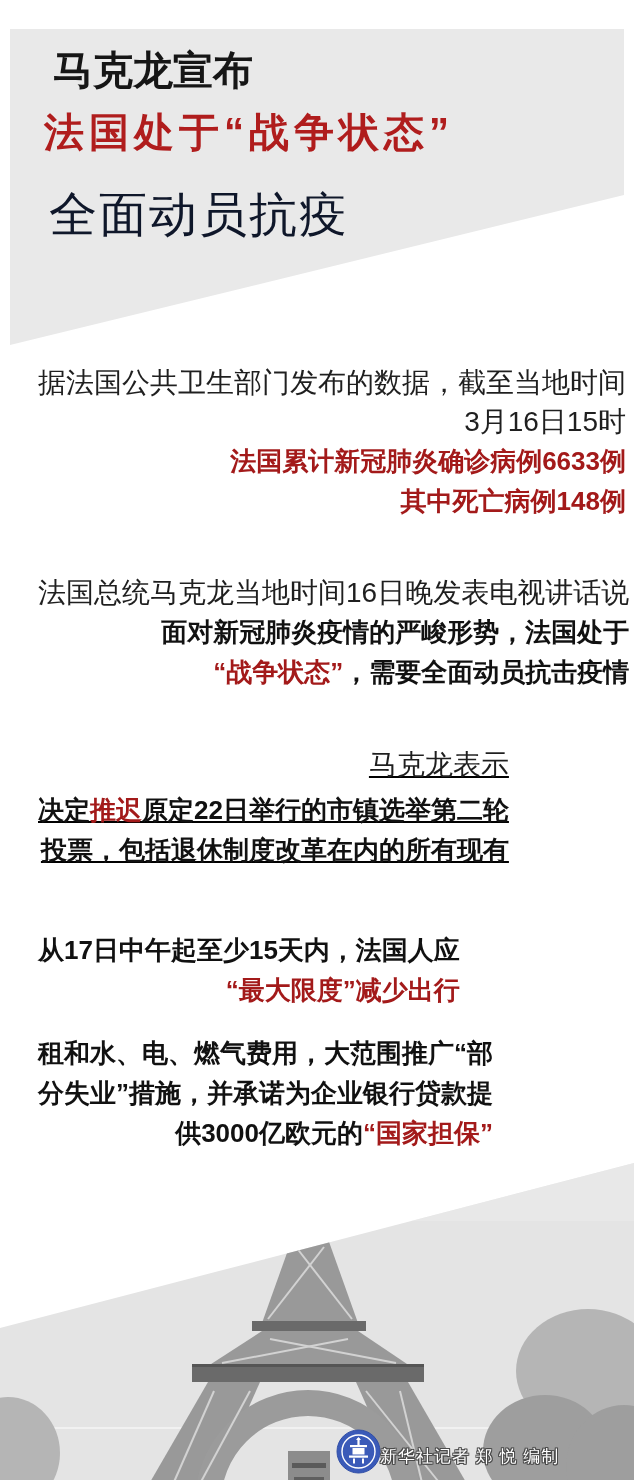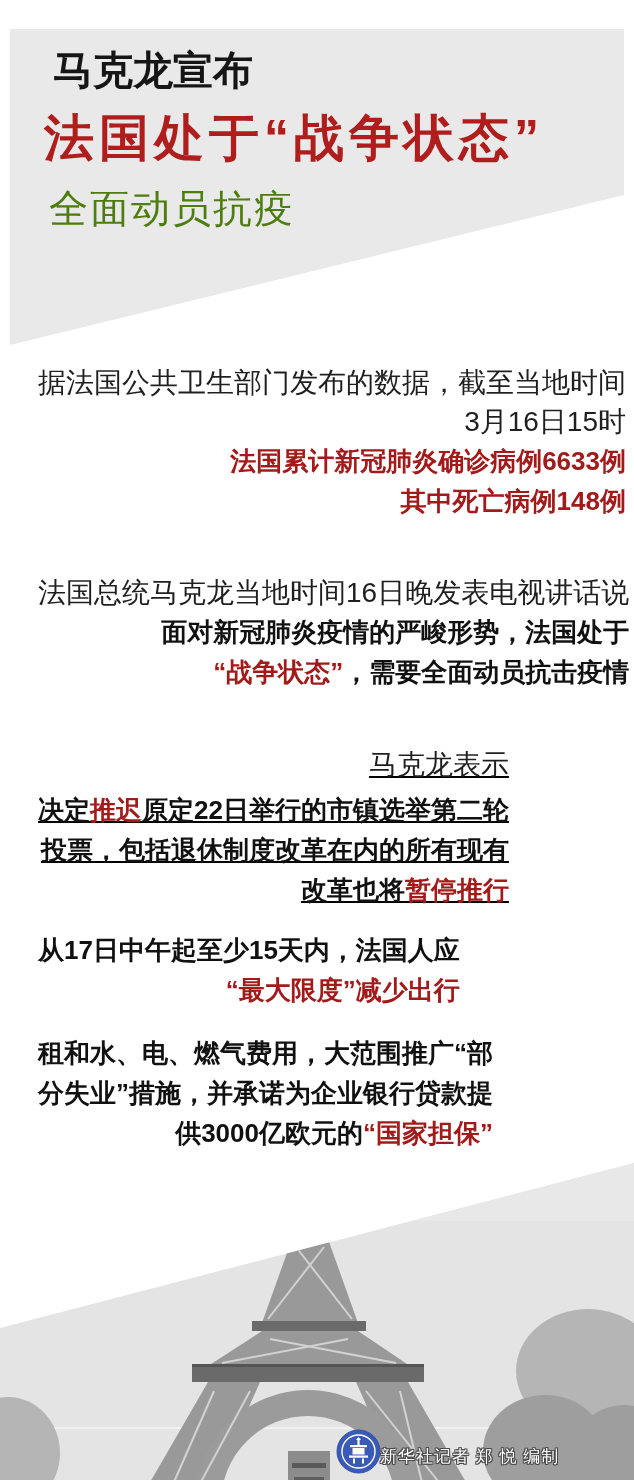--- a/index.html
+++ b/index.html
@@ -20,22 +20,22 @@
     margin-top:23px;
   }
   
   .header-band{
     position:absolute;left:10px;top:6px;width:614px;height:330px;
     background:var(--header_bg);
     -webkit-clip-path:polygon(0 0,100% 0,100% 166px,0 316px);
     clip-path:polygon(0 0,100% 0,100% 166px,0 316px);
   }
   .title1{position:absolute;left:53px;top:22px;font-size:40px;font-weight:700;color:var(--ink);line-height:1.25;white-space:nowrap;}
-  .title2{position:absolute;left:44px;top:84px;font-size:50px;font-weight:700;color:var(--red_title);line-height:1.25;letter-spacing:5px;white-space:nowrap;}
-  .title3{position:absolute;left:49px;top:162px;font-size:39px;font-weight:400;color:#4d7c0f;line-height:1.25;letter-spacing:2px;white-space:nowrap;}
+  .title2{position:absolute;left:44px;top:84px;font-size:40px;font-weight:700;color:var(--red_title);line-height:1.25;letter-spacing:5px;white-space:nowrap;}
+  .title3{position:absolute;left:49px;top:162px;font-size:48px;font-weight:400;color:#0f172a;line-height:1.25;letter-spacing:2px;white-space:nowrap;}
 
   .section{position:absolute;left:38px;}
   .ln{white-space:nowrap;text-align:right;}
   .n{font-size:28px;font-weight:400;color:#1f1f1f;line-height:39px;}
   .b{font-size:26px;font-weight:700;color:#111;line-height:40px;}
   .r{color:var(--red_body);}
   .gap6{margin-bottom:6px;}
 
   .sec-a{top:340px;}
   .sec-b{top:550px;}
@@ -89,21 +89,20 @@
   <div class="section sec-b">
     <div class="ln n"><span>法国总统马克龙当地时间16日晚发表电视讲话说</span></div>
     <div class="ln b"><span>面对新冠肺炎疫情的严峻形势，法国处于</span></div>
     <div class="ln b"><span class="r">“战争状态”</span><span>，需要全面动员抗击疫情</span></div>
   </div>
 
   <div class="section sec-c">
     <div class="ln n gap6"><span>马克龙表示</span></div>
     <div class="ln b"><span>决定</span><span class="r">推迟</span><span>原定22日举行的市镇选举第二轮</span></div>
     <div class="ln b"><span>投票，包括退休制度改革在内的所有现有</span></div>
-    <div class="ln b"><span>改革也将</span><span class="r">暂停推行</span></div>
   </div>
 
   <div class="section sec-d">
     <div class="ln b"><span>从17日中午起至少15天内，法国人应</span></div>
     <div class="ln b"><span class="r">“最大限度”减少出行</span></div>
   </div>
 
   <div class="section sec-e">
     <div class="ln b"><span>租和水、电、燃气费用，大范围推广“部</span></div>
     <div class="ln b"><span>分失业”措施，并承诺为企业银行贷款提</span></div>

